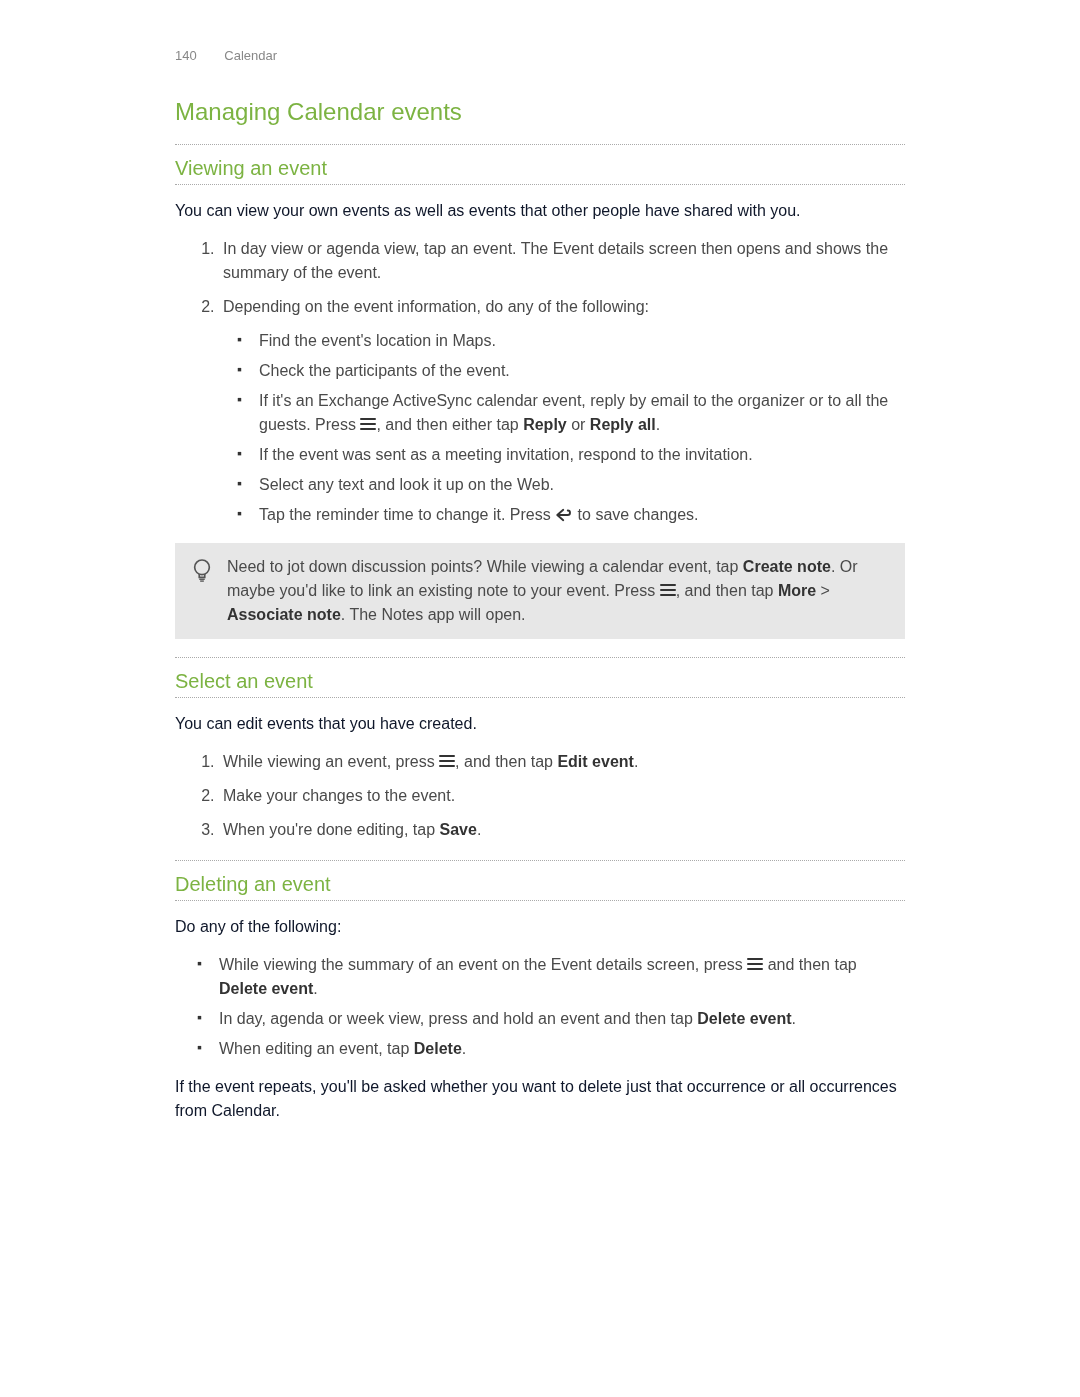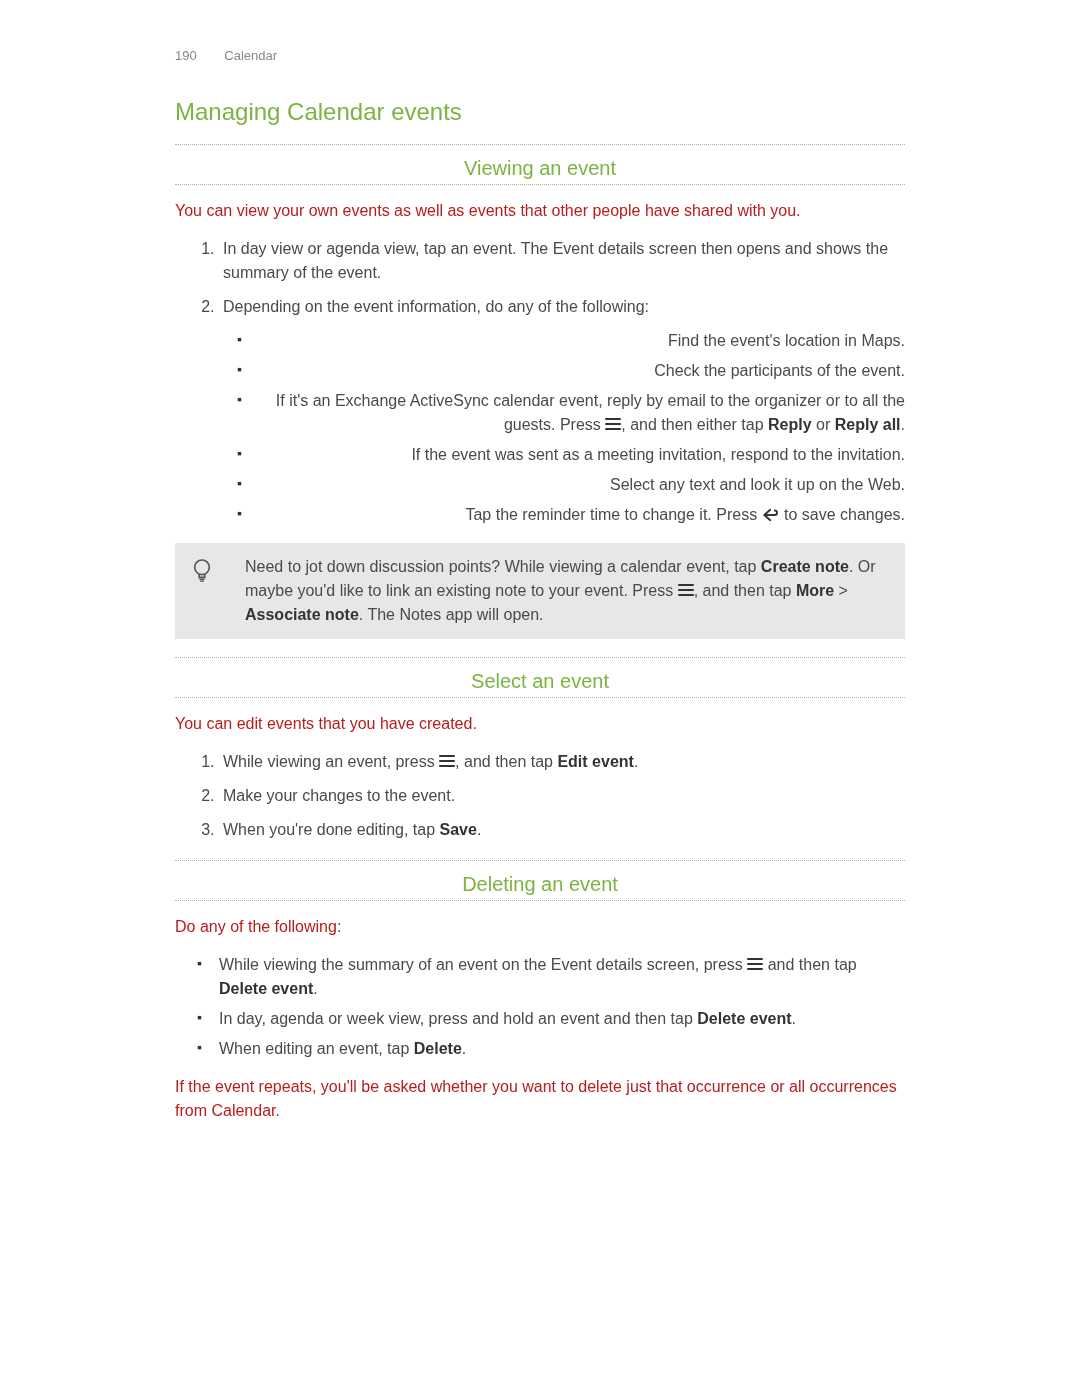--- a/index.html
+++ b/index.html
@@ -36,46 +36,44 @@
       border: none;
       border-top: 1px dotted #aaa;
       margin: 0;
     }
     h2 {
       font-size: 20px;
       font-weight: normal;
       color: #7cb342;
       margin-top: 12px;
       margin-bottom: 4px;
-      text-align: center;
     }
     p {
       font-size: 16px;
       line-height: 1.5;
-      color: #b91c1c;
+      color: #0f172a;
       margin-top: 14px;
     }
     ol {
       margin-top: 14px;
       margin-left: 22px;
       padding-left: 22px;
       font-size: 16px;
       line-height: 1.5;
       color: #4a4a4a;
     }
     ol > li {
       margin-bottom: 10px;
       padding-left: 4px;
     }
     ul.inner {
       list-style: none;
       margin-top: 10px;
       margin-left: 14px;
       padding-left: 0;
-      text-align: right;
     }
     ul.inner > li {
       position: relative;
       padding-left: 22px;
       margin-bottom: 6px;
       line-height: 1.5;
     }
     ul.inner > li::before {
       content: "▪";
       position: absolute;
@@ -109,21 +107,21 @@
     .bold {
       font-weight: bold;
       color: #333;
     }
     .callout {
       background: #e7e7e7;
       margin-top: 16px;
       padding: 12px 16px 12px 16px;
       display: flex;
       align-items: flex-start;
-      gap: 32px;
+      gap: 14px;
     }
     .callout-icon {
       flex-shrink: 0;
       width: 22px;
       height: 28px;
       margin-top: 2px;
     }
     .callout-text {
       font-size: 16px;
       line-height: 1.5;
@@ -158,21 +156,21 @@
     .sect {
       margin-top: 18px;
     }
   </style>
 </head>
 <body>
 
 <div class="page">
 
   <div class="header-line">
-    <span class="page-num">190</span>
+    <span class="page-num">140</span>
     <span>Calendar</span>
   </div>
 
   <h1>Managing Calendar events</h1>
 
   <hr class="dotted-rule">
   <h2>Viewing an event</h2>
   <hr class="dotted-rule">
 
   <p>You can view your own events as well as events that other people have shared with you.</p>

